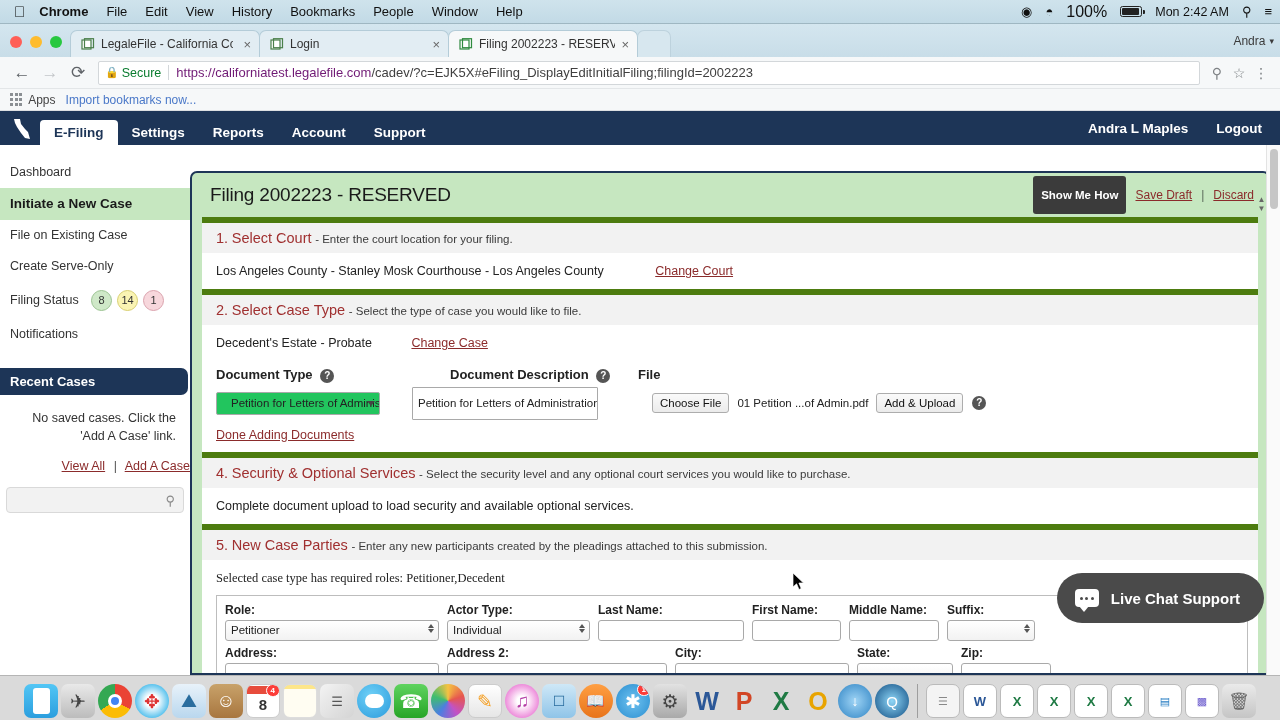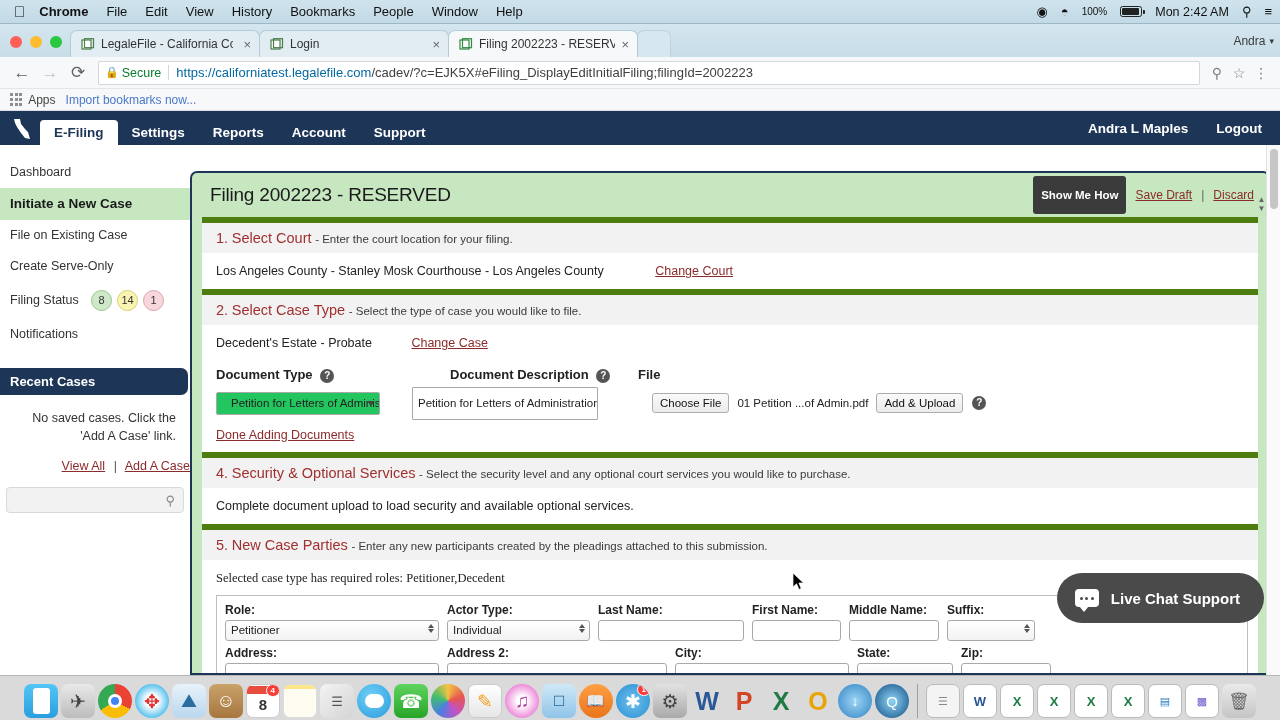--- a/index.html
+++ b/index.html
@@ -60,21 +60,21 @@
   .navbtn { width: 28px; text-align:center; font-size: 17px; color:#5f6368; }
   .navbtn.dim { color: #c3c6c9; }
   .urlbox {
     flex: 1; height: 24px; margin: 0 6px; background: #fff;
     border: 1px solid #d3d7da; border-radius: 2px;
     display: flex; align-items: center; padding: 0 6px; font-size: 13px; overflow:hidden;
   }
   .lock { color:#0a7c2f; font-size:11px; margin-right:3px;}
   .secure { color:#0a7c2f; font-size:12.5px; margin-right:7px; }
   .urlsep { width:1px; height:15px; background:#d3d7da; margin-right:7px;}
-  .url-host { color: #0369a1; white-space:nowrap;}
+  .url-host { color: #701a75; white-space:nowrap;}
   .url-path { color: #404040; white-space:nowrap;}
   .omnibar .oicon { width:22px; text-align:center; color:#7d8184; font-size:14px;}
 
   .bookbar {
     position: absolute; top: 89px; left: 0; width: 1280px; height: 22px;
     background: #f6f8f9; display: flex; align-items: center;
     font-size: 12px; color: #444; padding-left: 10px; border-bottom: 1px solid #dcdfe1;
   }
   .apps-grid { display:grid; grid-template-columns: repeat(3,3px); grid-template-rows: repeat(3,3px); gap:1.6px; margin-right:6px;}
   .apps-grid i { background:#8a8f93; display:block; width:3px; height:3px;}
@@ -245,21 +245,21 @@
   <span class="mitem">Edit</span>
   <span class="mitem">View</span>
   <span class="mitem">History</span>
   <span class="mitem">Bookmarks</span>
   <span class="mitem">People</span>
   <span class="mitem">Window</span>
   <span class="mitem">Help</span>
   <span class="right">
     <span style="font-size:13px;">◉</span>
     <span class="wifi">◓</span>
-    <span style="font-size:10px;">100%</span>
+    <span style="font-size:16px;">100%</span>
     <span class="batt">
         <span class="fill"></span>
       </span>
     <span style="font-size:12.5px;">Mon 2:42 AM</span>
     <span style="font-size:13px;">⚲</span>
     <span style="font-size:13px;">≡</span>
   </span>
 </div>
 
 <div class="chrome-tabs">

